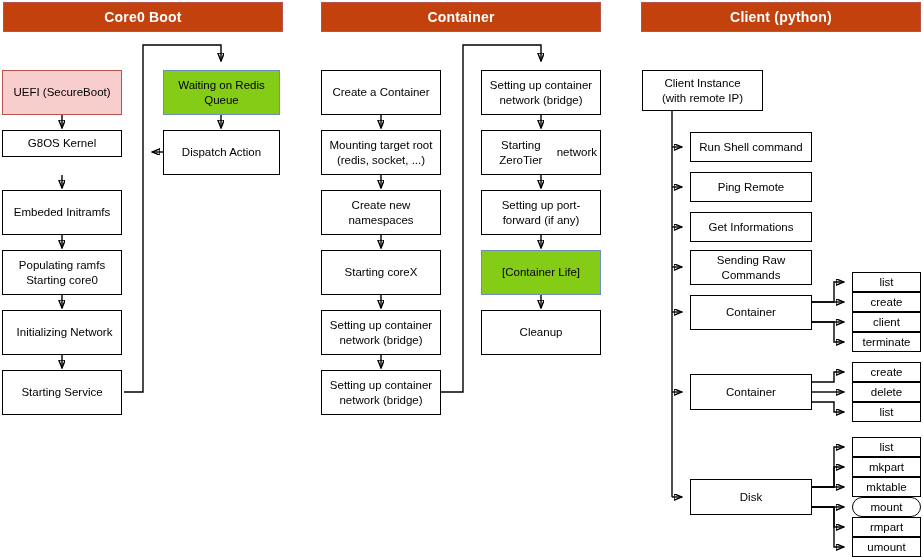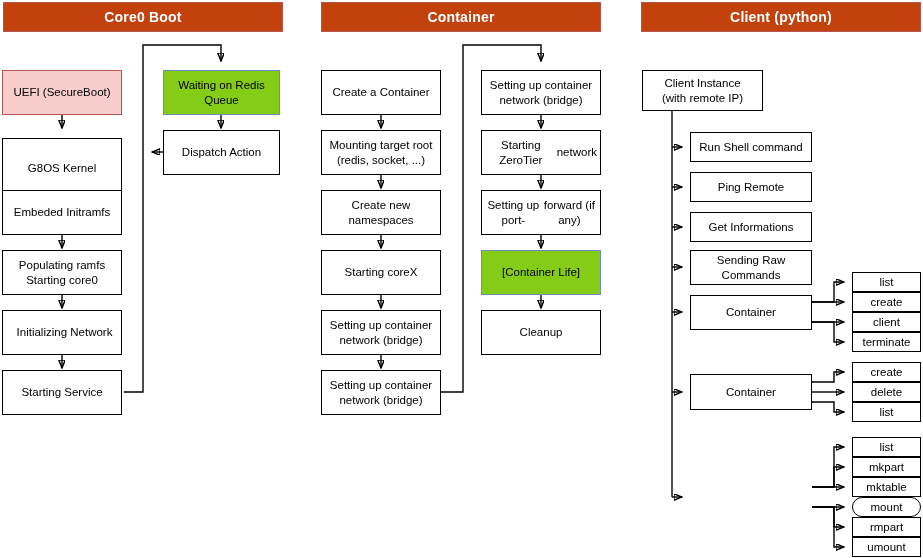--- a/index.html
+++ b/index.html
@@ -134,21 +134,21 @@
     <path d="M812,507 L834,507 L834,527 L844,527" marker-end="url(#ah)"></path>
     <path d="M812,507 L834,507 L834,547 L844,547" marker-end="url(#ah)"></path>
   </svg>
 
   <div class="header-bar" style="left:3px; top:2px; width:280px; height:30px;">Core0 Boot</div>
 
   <div class="node pink" style="left:2px; top:70px; width:120px; height:45px;">
     <span>UEFI (SecureBoot)</span>
   </div>
 
-  <div class="node" style="left:2px; top:138px; width:120px; height:61px;align-items:center;">
+  <div class="node" style="left:2px; top:130px; width:120px; height:27px;align-items:center;">
     <span>G8OS Kernel</span>
   </div>
 
   <div class="node" style="left:2px; top:190px; width:120px; height:45px;">
     <span>Embeded Initramfs</span>
   </div>
 
   <div class="node" style="left:2px; top:250px; width:120px; height:45px; flex-direction:column;">
     <span>Populating ramfs</span>
     <span>Starting core0</span>
@@ -204,21 +204,21 @@
   <div class="node" style="left:481px; top:70px; width:120px; height:45px; flex-direction:column;">
     <span>Setting up container</span>
     <span>network (bridge)</span>
   </div>
 
   <div class="node" style="left:481px; top:130px; width:120px; height:45px; flex-direction:row;">
     <span>Starting ZeroTier</span>
     <span>network</span>
   </div>
 
-  <div class="node" style="left:481px; top:190px; width:120px; height:45px; ">
+  <div class="node" style="left:481px; top:190px; width:120px; height:45px; flex-direction:column;">
     <span>Setting up port-</span>
     <span>forward (if any)</span>
   </div>
 
   <div class="node blue" style="left:481px; top:250px; width:120px; height:45px;">
     <span>[Container Life]</span>
   </div>
 
   <div class="node" style="left:481px; top:310px; width:120px; height:45px;">
     <span>Cleanup</span>
@@ -249,20 +249,23 @@
   </div>
 
   <div class="node" style="left:690px; top:295px; width:122px; height:35px;">
     <span>Container</span>
   </div>
 
   <div class="node" style="left:690px; top:374px; width:122px; height:36px;">
     <span>Container</span>
   </div>
 
+  <div class="node" style="left:690px; top:479px; width:122px; height:36px;">
+    <span>Disk</span>
+  </div>
 
   <div class="node small" style="left:852px; top:272px; width:69px; height:20px;">
     <span>list</span>
   </div>
   <div class="node small" style="left:852px; top:292px; width:69px; height:20px;">
     <span>create</span>
   </div>
   <div class="node small" style="left:852px; top:312px; width:69px; height:20px;">
     <span>client</span>
   </div>

